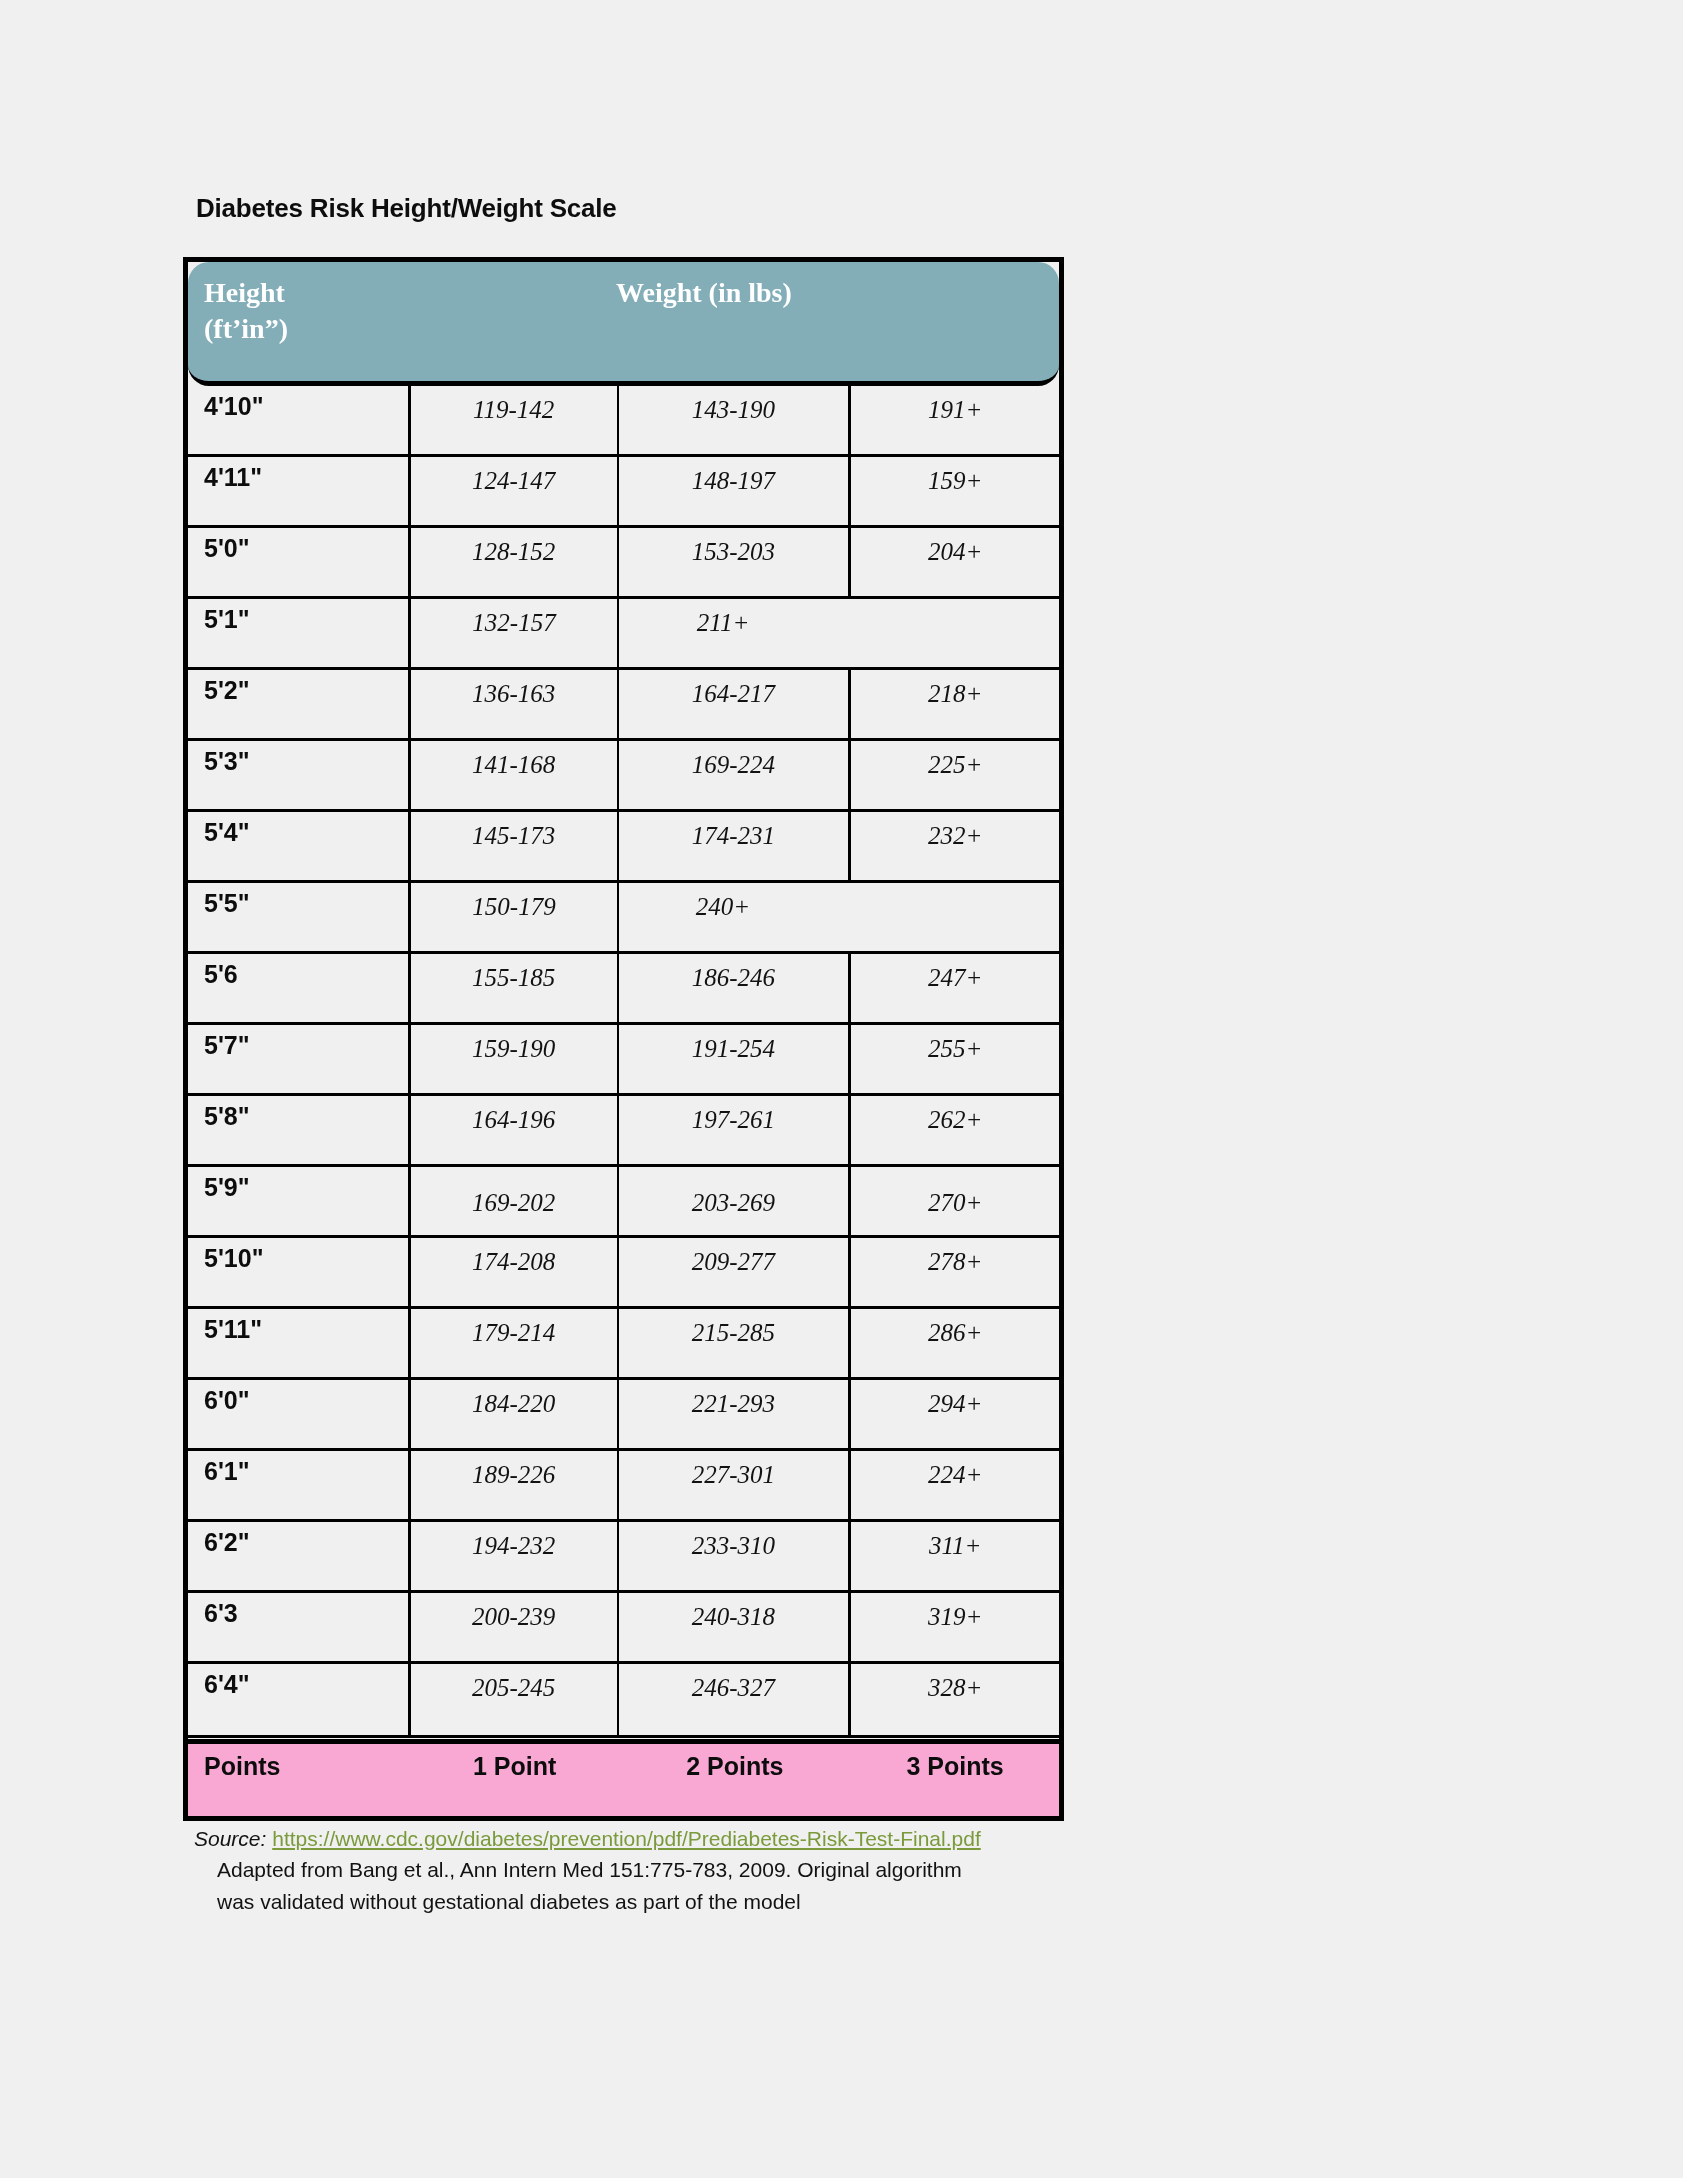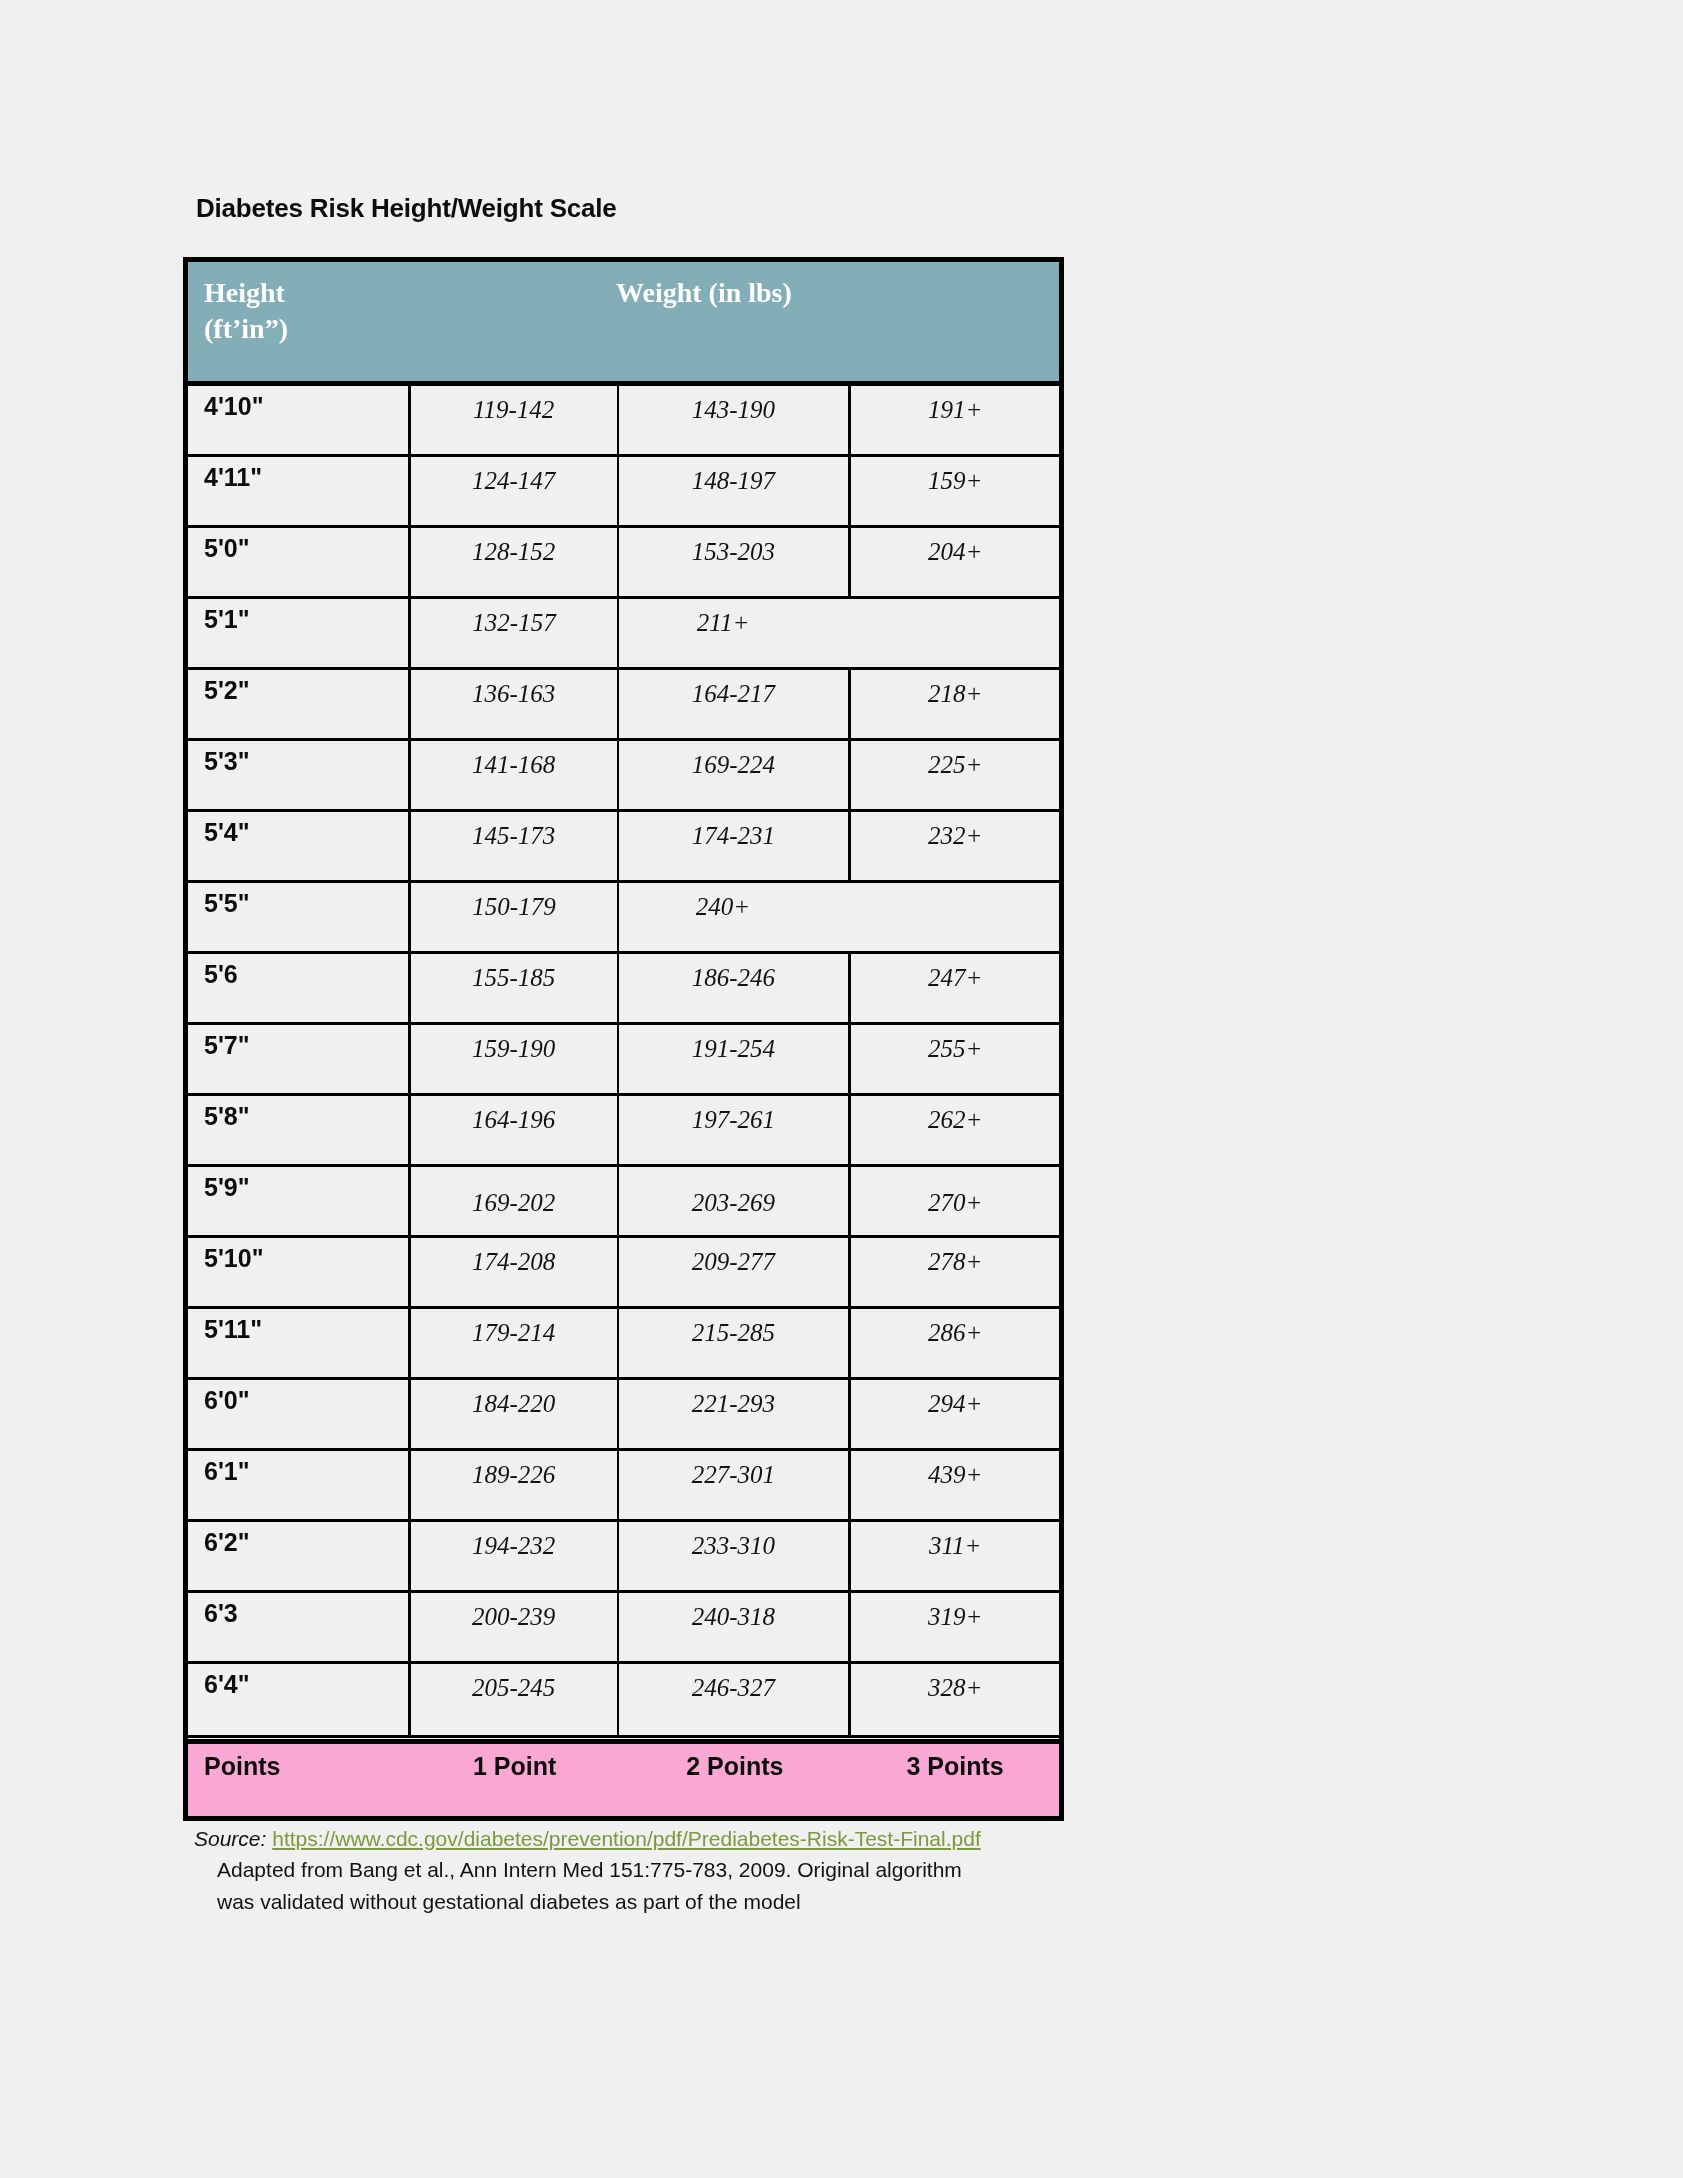--- a/index.html
+++ b/index.html
@@ -43,20 +43,21 @@
     background: #f0f0f0;
   }
 
   
   .thead {
     position: relative;
     height: 124px;
     background: #83aeb8;
     border-bottom: 5px solid #000000;
     box-sizing: border-box;
+    border-radius: 21px;
   }
   .th-height {
     position: absolute;
     left: 16px;
     top: 13px;
     font-family: "Liberation Serif", serif;
     font-weight: bold;
     font-size: 28px;
     color: #ffffff;
     line-height: 1.28;
@@ -435,21 +436,21 @@
           <div class="cell c-height">
             <span class="h-label">6'1"</span>
           </div>
           <div class="cell c-w1">
             <span class="w-val">189-226</span>
           </div>
           <div class="cell c-w2">
             <span class="w-val">227-301</span>
           </div>
           <div class="cell c-w3">
-            <span class="w-val">439+</span>
+            <span class="w-val">224+</span>
           </div>
         </div>
         <div class="trow">
           <div class="cell c-height">
             <span class="h-label">6'2"</span>
           </div>
           <div class="cell c-w1">
             <span class="w-val">194-232</span>
           </div>
           <div class="cell c-w2">

